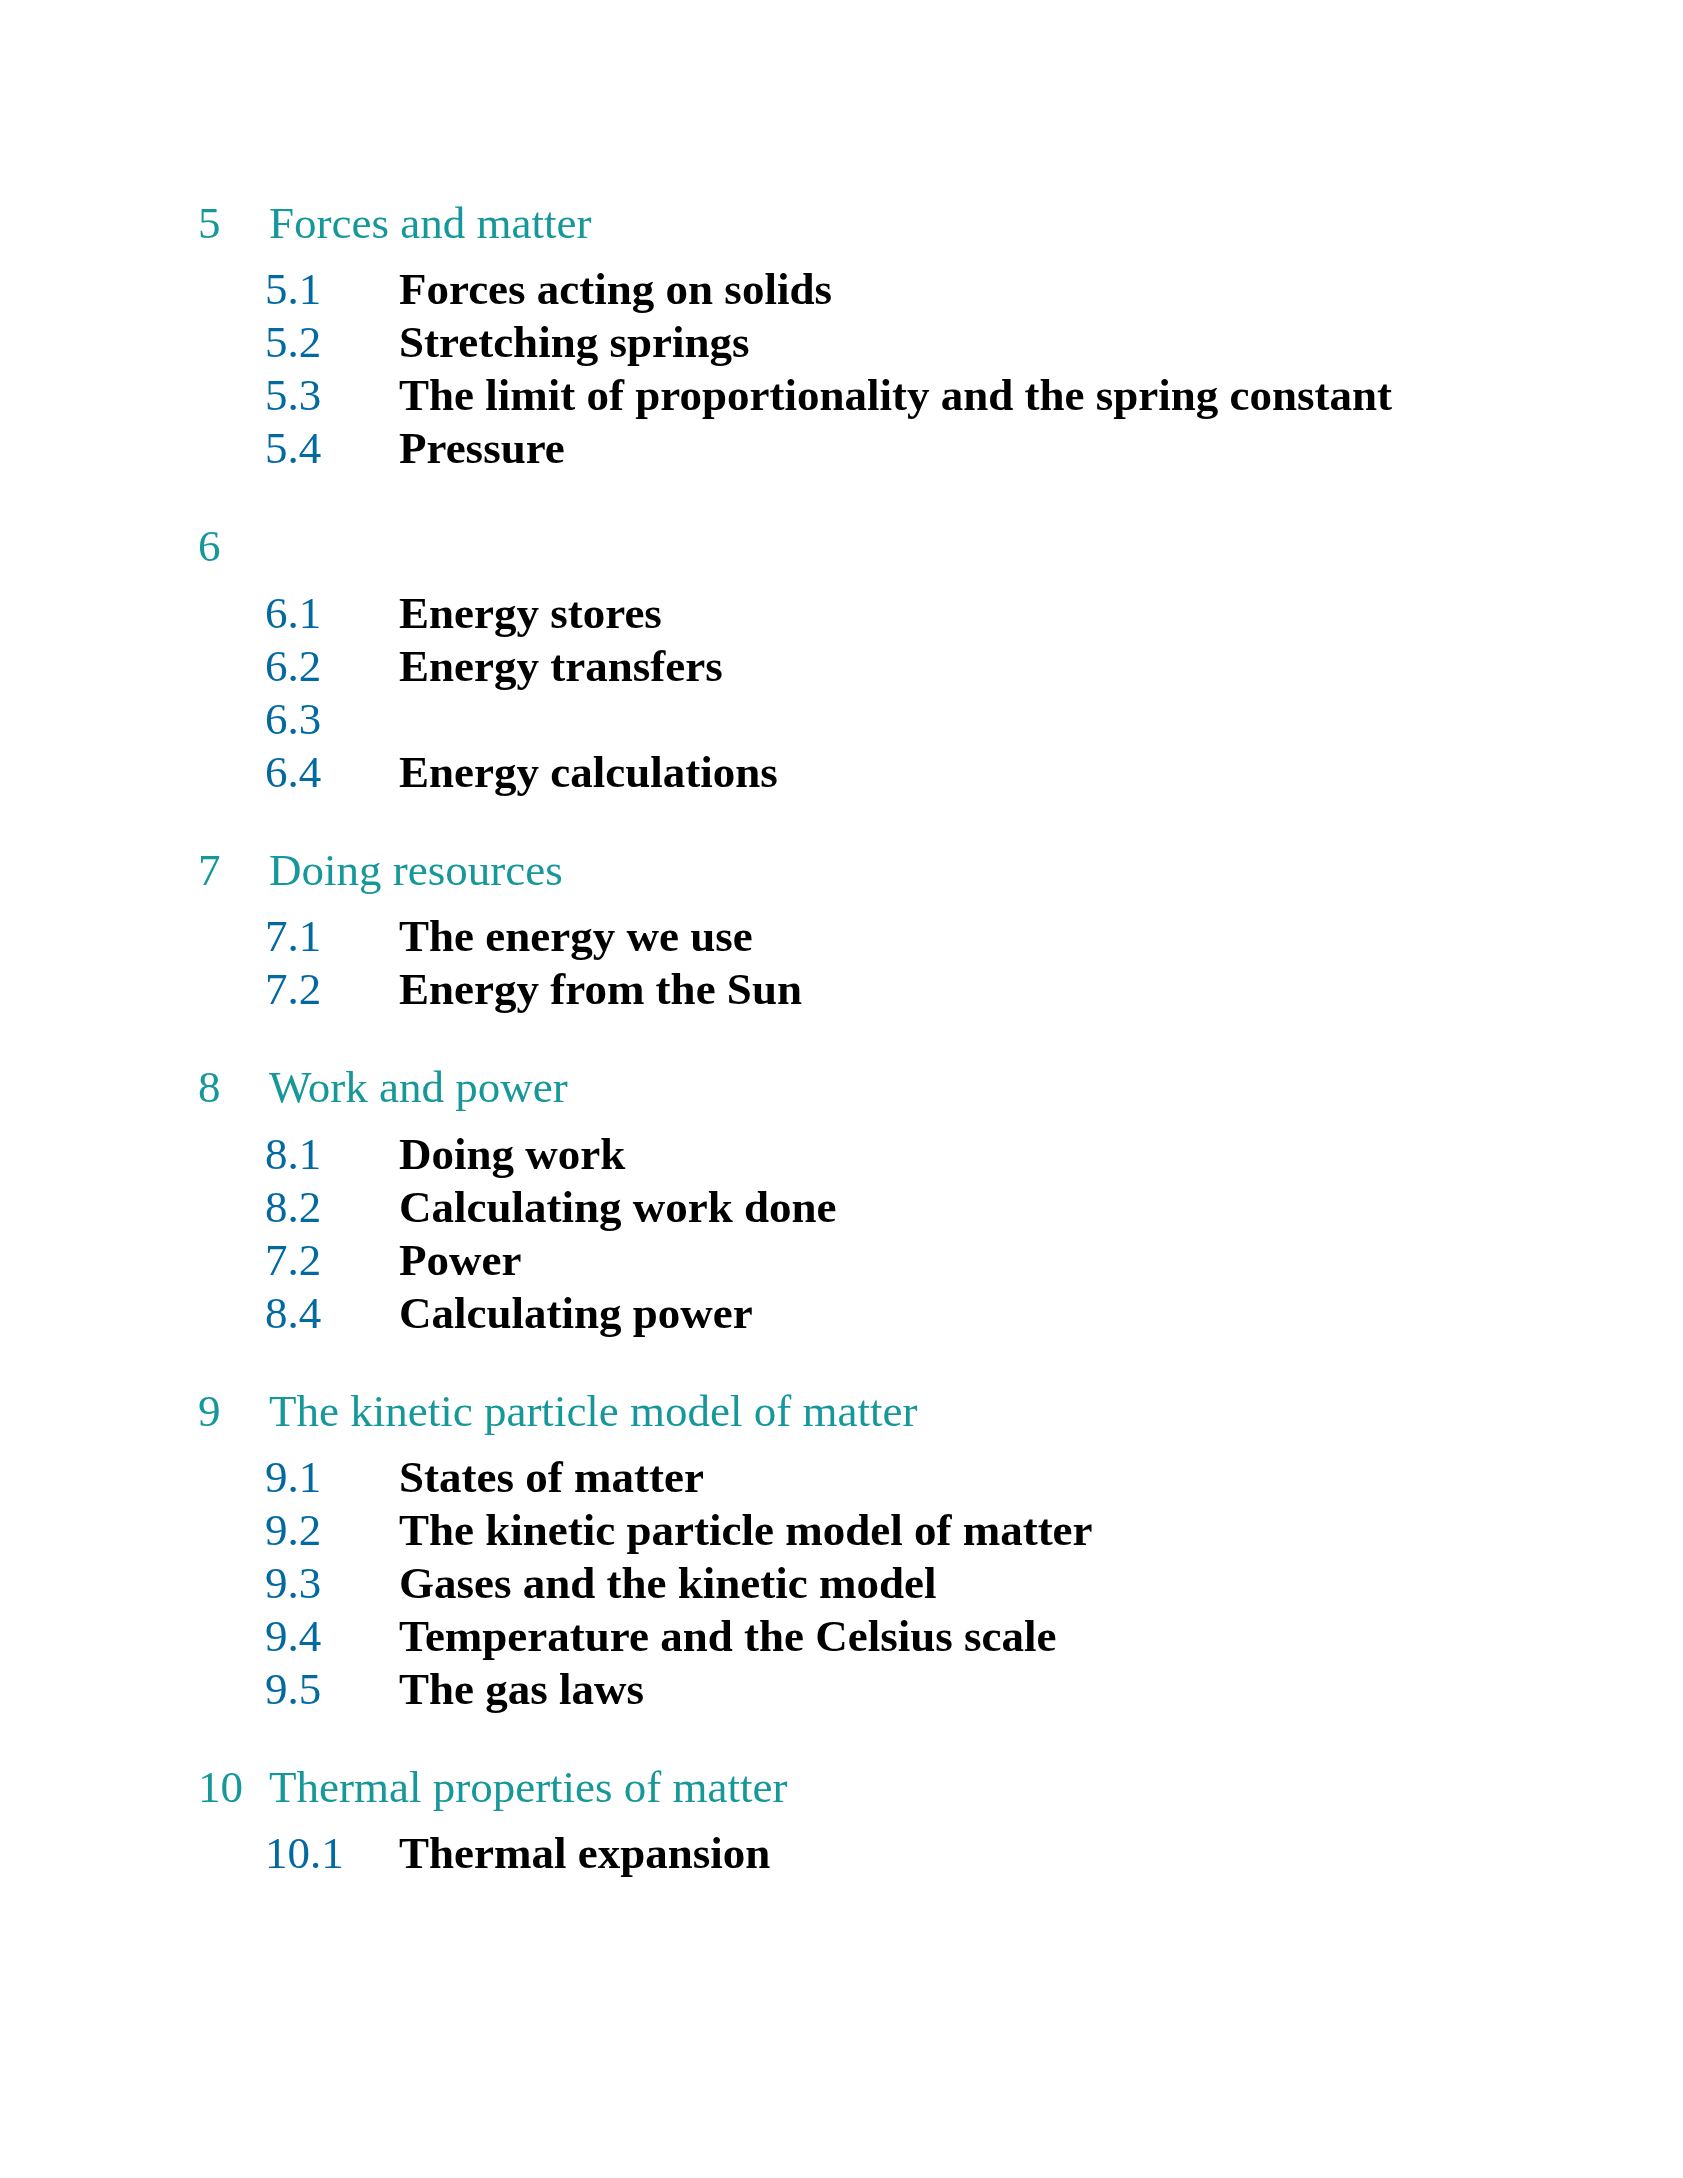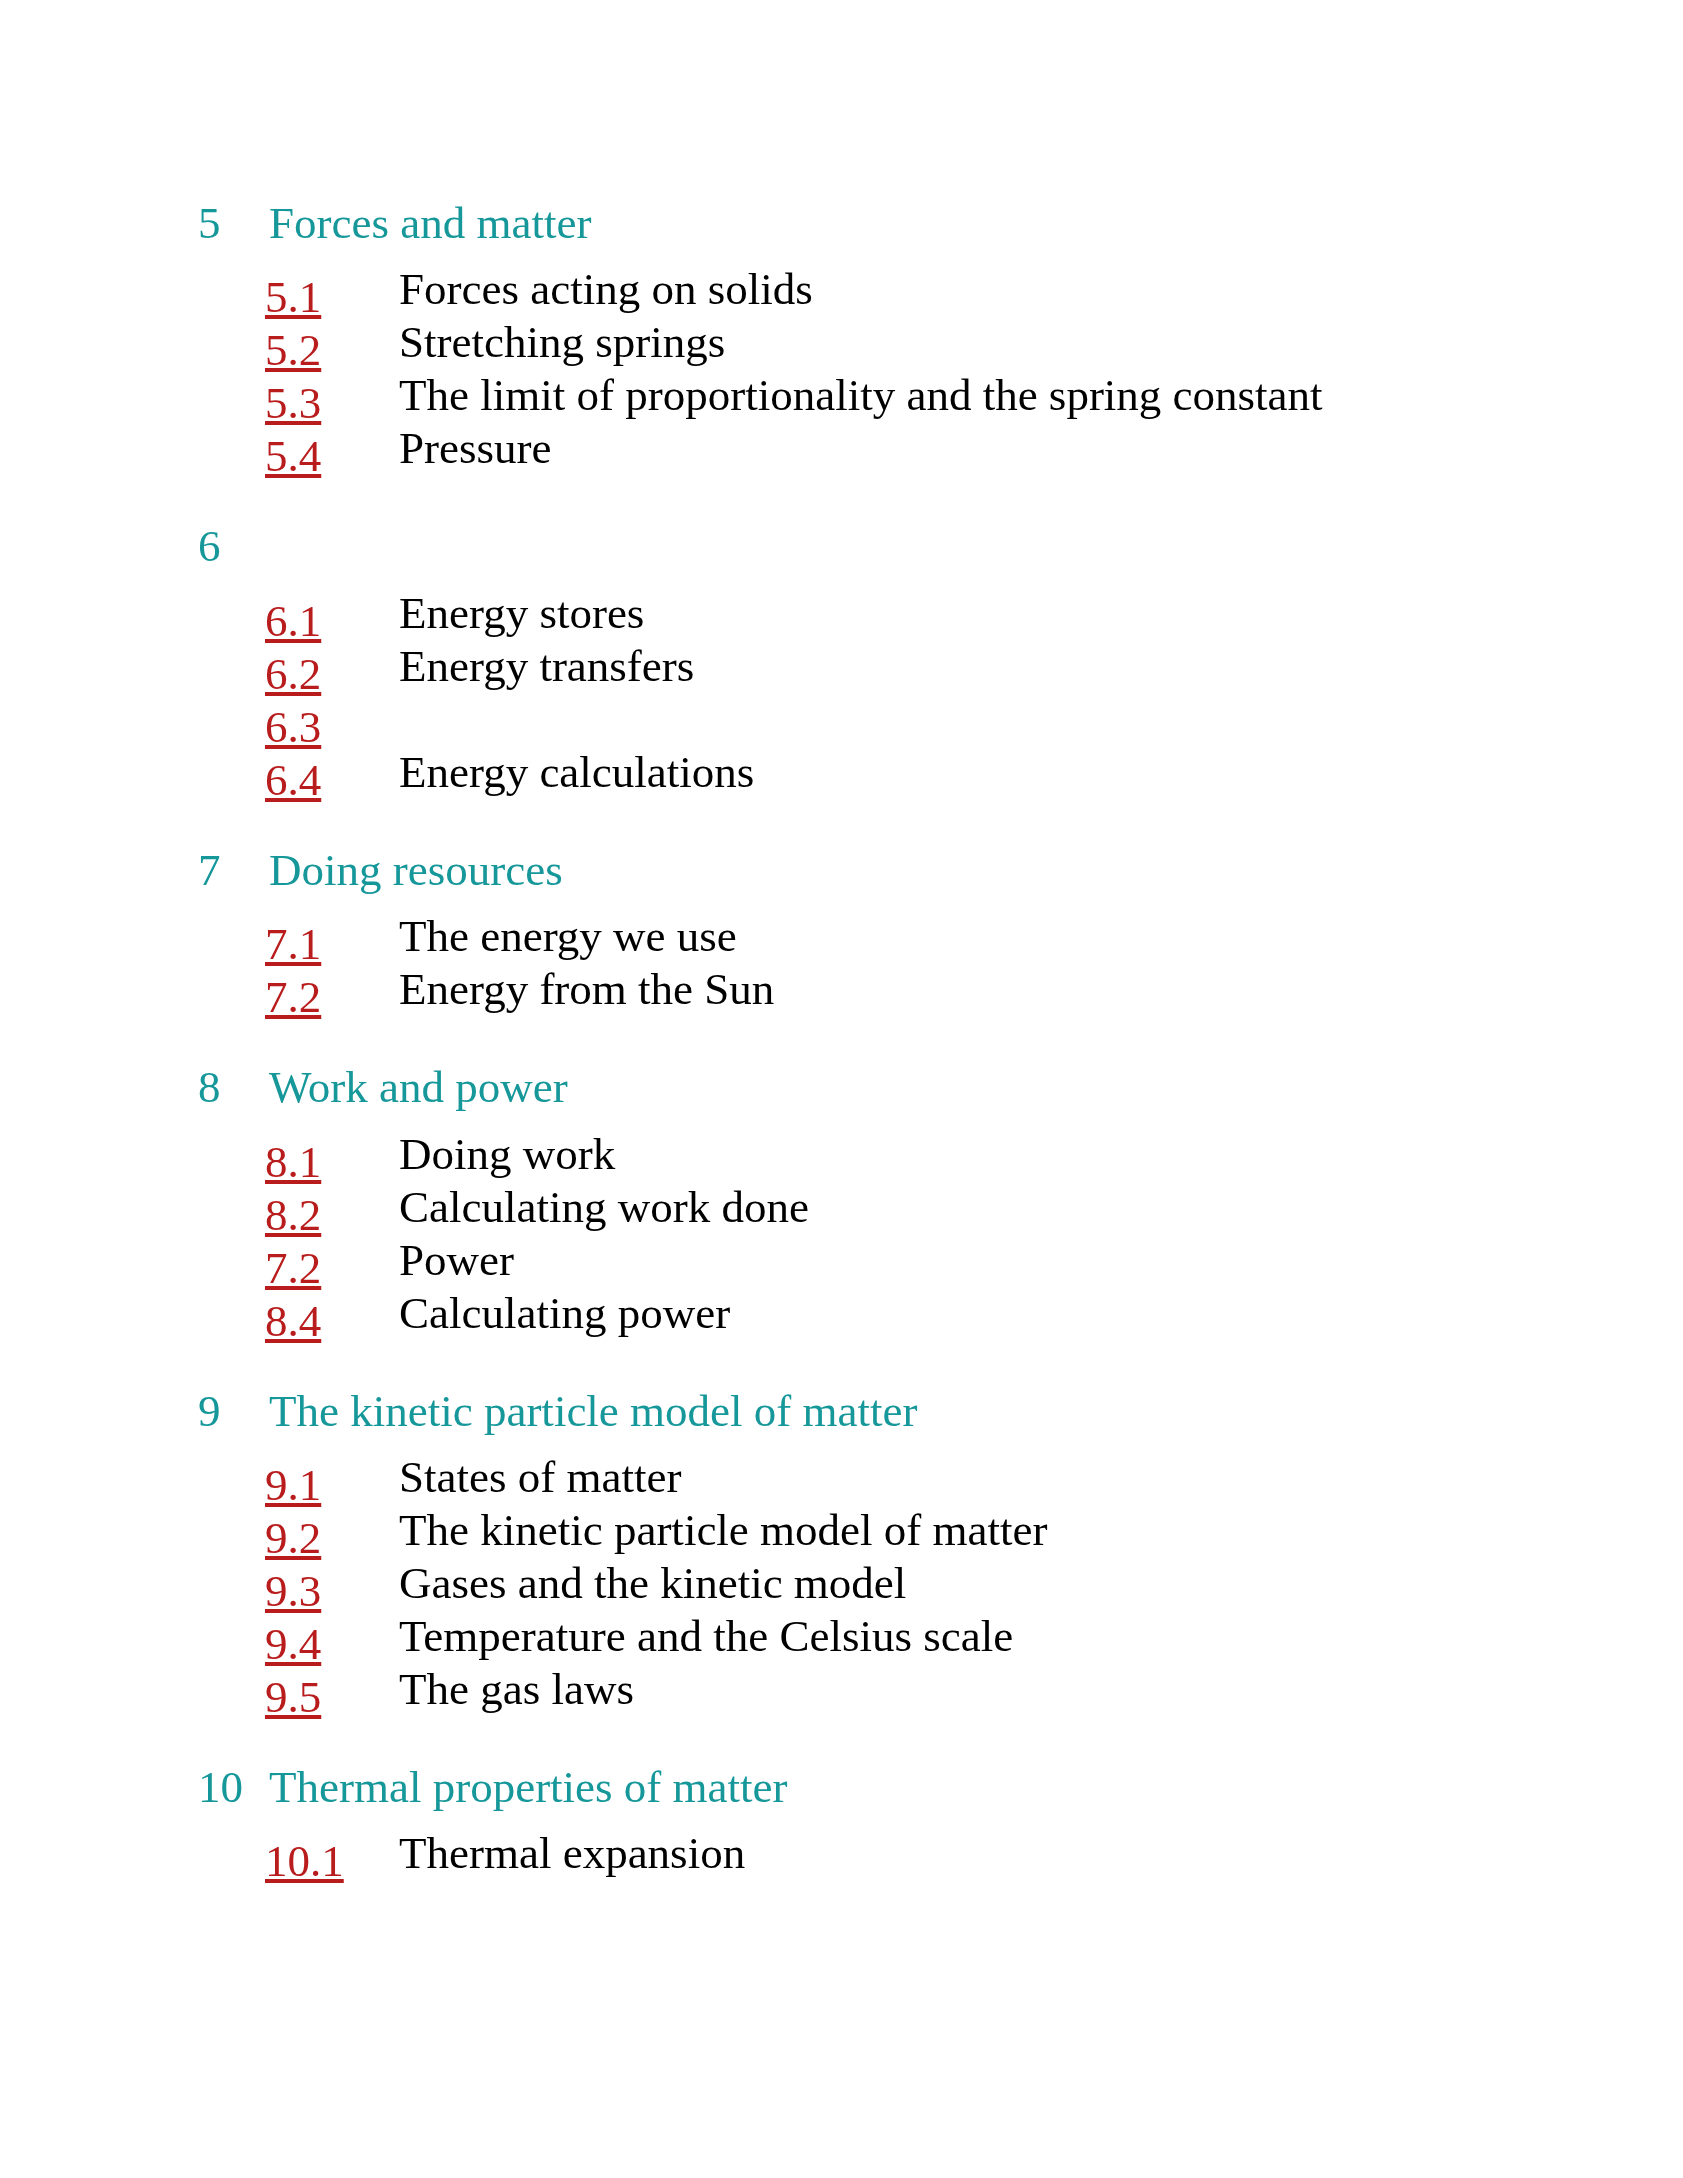--- a/index.html
+++ b/index.html
@@ -44,29 +44,29 @@
   }
   .section-row {
     position: relative;
     height: 53px;
     line-height: 53px;
     white-space: nowrap;
   }
   .section-num {
     position: absolute;
     left: 265px;
-    top: 8px;
-    color: #b91c1c;
-    text-decoration: underline;
+    top: 0;
+    color: #0369a1;
   }
   .section-title {
     position: absolute;
     left: 399px;
     top: 0;
     color: #000000;
+    font-weight: bold;
   }
 </style>
 </head>
 <body>
 
 <div class="toc">
 
   <div class="chapter">
     <div class="chapter-heading">
       <span class="chapter-num">5</span>

